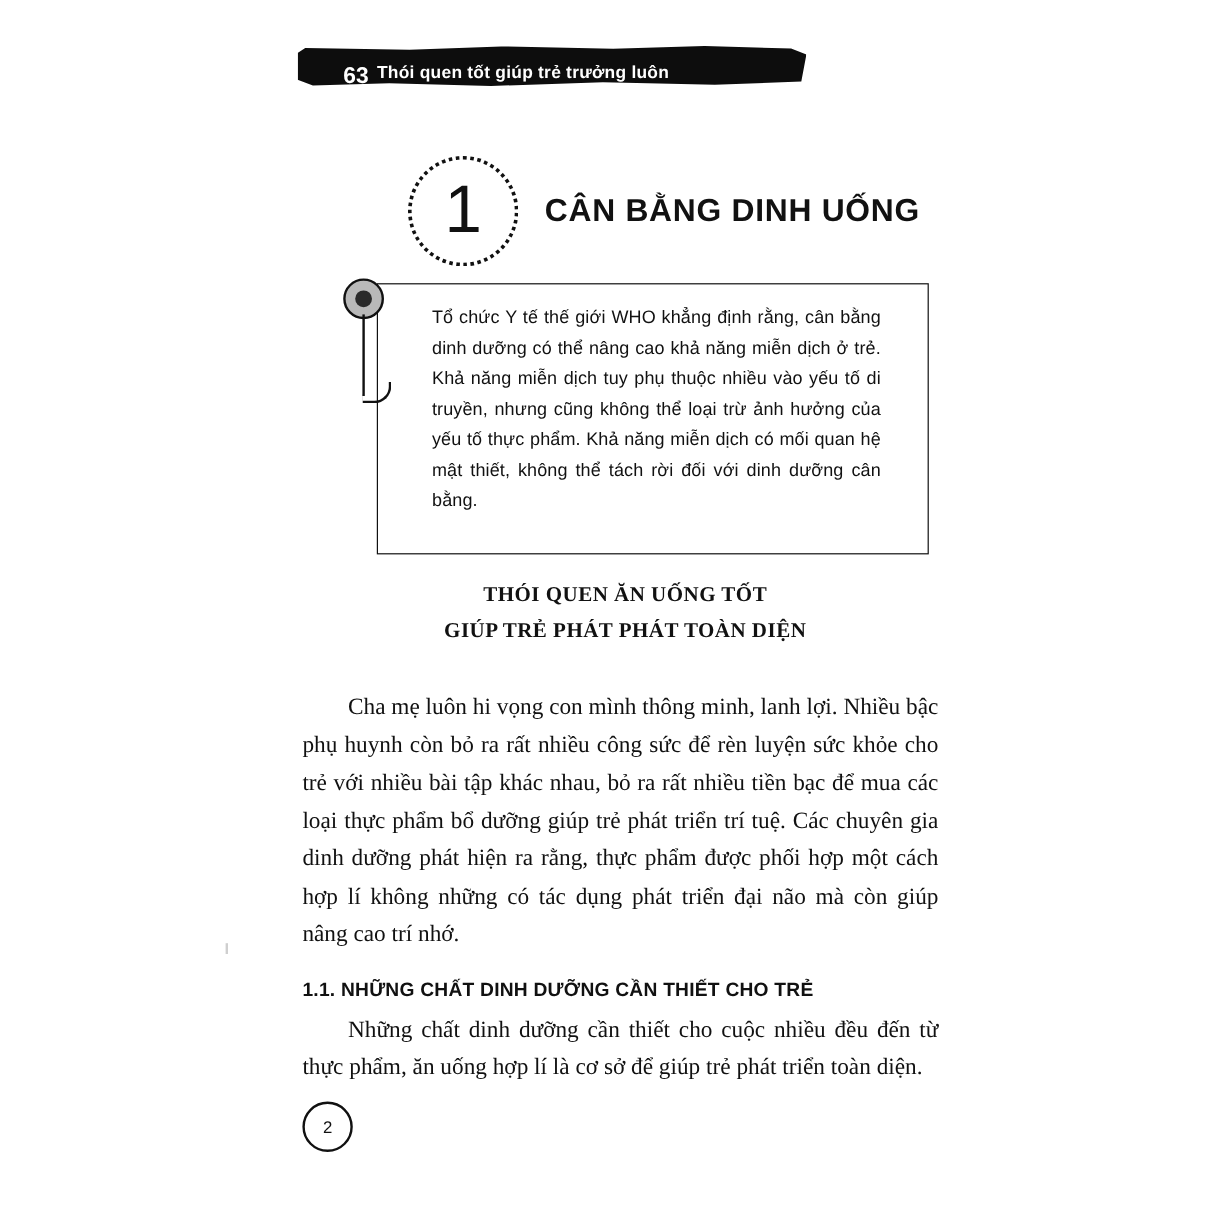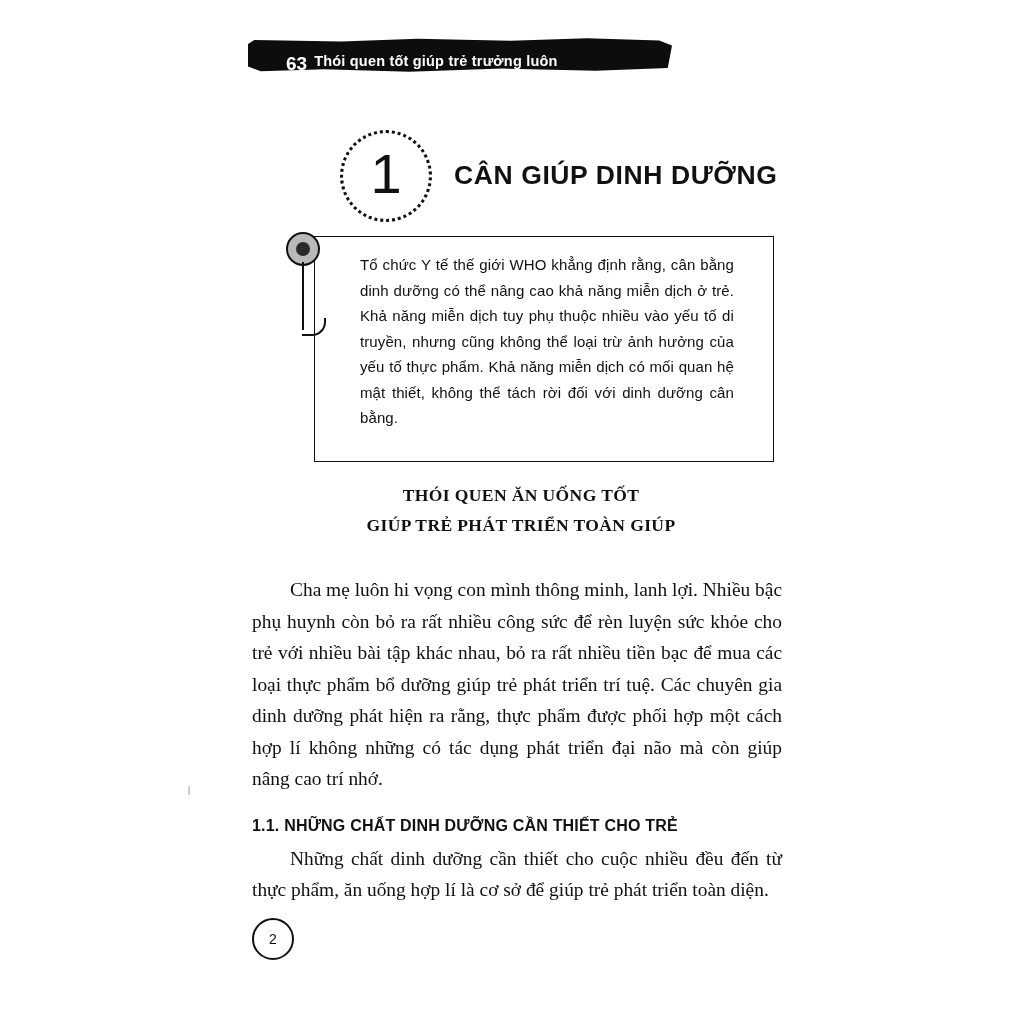--- a/index.html
+++ b/index.html
@@ -248,39 +248,39 @@
     <div class="htext">
       <span class="hnum">63</span>
       <span>Thói quen tốt giúp trẻ trưởng luôn</span>
     </div>
   </div>
 
   <div class="chapter-row">
     <div class="circle-num">
       <span>1</span>
     </div>
-    <div class="chapter-title">CÂN GIÚP DINH DƯỠNG</div>
+    <div class="chapter-title">CÂN BẰNG DINH UỐNG</div>
   </div>
 
   <div class="quote-wrap">
     <div class="quote-box"></div>
     <div class="scroll-roll">
       <div class="outer"></div>
       <div class="inner"></div>
     </div>
     <div class="scroll-tail">
       <div class="v"></div>
       <div class="curl"></div>
     </div>
     <div class="quote-text">Tổ chức Y tế thế giới WHO khẳng định rằng, cân bằng dinh dưỡng có thể nâng cao khả năng miễn dịch ở trẻ. Khả năng miễn dịch tuy phụ thuộc nhiều vào yếu tố di truyền, nhưng cũng không thể loại trừ ảnh hưởng của yếu tố thực phẩm. Khả năng miễn dịch có mối quan hệ mật thiết, không thể tách rời đối với dinh dưỡng cân bằng.</div>
   </div>
 
   <div class="center-heading">
     <div>THÓI QUEN ĂN UỐNG TỐT</div>
-    <div>GIÚP TRẺ PHÁT TRIỂN TOÀN GIÚP</div>
+    <div>GIÚP TRẺ PHÁT PHÁT TOÀN DIỆN</div>
   </div>
 
   <div class="body-col">
     <p class="para">Cha mẹ luôn hi vọng con mình thông minh, lanh lợi. Nhiều bậc phụ huynh còn bỏ ra rất nhiều công sức để rèn luyện sức khỏe cho trẻ với nhiều bài tập khác nhau, bỏ ra rất nhiều tiền bạc để mua các loại thực phẩm bổ dưỡng giúp trẻ phát triển trí tuệ. Các chuyên gia dinh dưỡng phát hiện ra rằng, thực phẩm được phối hợp một cách hợp lí không những có tác dụng phát triển đại não mà còn giúp nâng cao trí nhớ.</p>
     <div class="subheading">1.1. NHỮNG CHẤT DINH DƯỠNG CẦN THIẾT CHO TRẺ</div>
     <p class="para">Những chất dinh dưỡng cần thiết cho cuộc nhiều đều đến từ thực phẩm, ăn uống hợp lí là cơ sở để giúp trẻ phát triển toàn diện.</p>
   </div>
 
   <div class="speck"></div>
 

